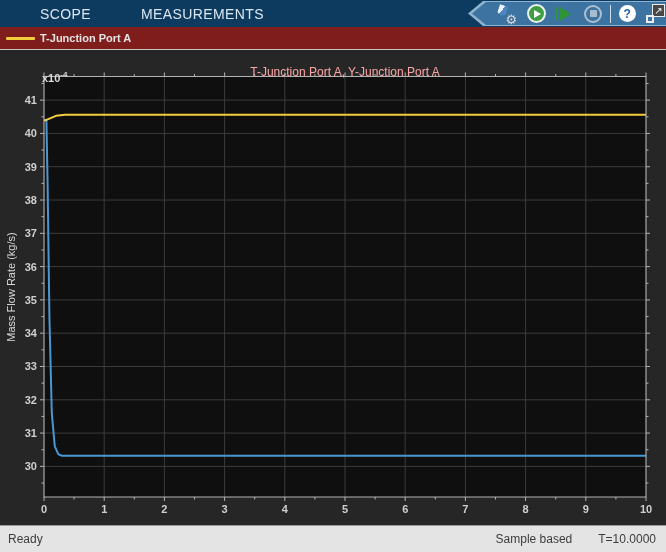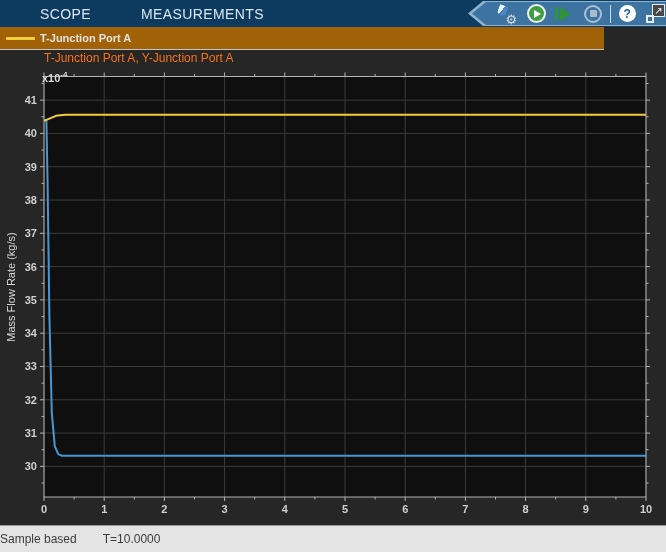--- a/index.html
+++ b/index.html
@@ -70,35 +70,35 @@
     position:absolute; right:0; top:0; width:13px; height:13px;
     background:#474747; border:1px solid #ececec;
     color:#ffffff; font-size:10px; line-height:11px; text-align:center;
   }
   .pop-small {
     position:absolute; left:0; bottom:0; width:8px; height:8px;
     border:2px solid #ececec; background:transparent;
   }
   
   .legendbar {
-    position:absolute; left:0; top:27px; width:604px; height:23px;
-    background:#a16207; display:flex; align-items:center;
+    position:absolute; left:0; top:27px; width:666px; height:23px;
+    background:#7f1d1d; display:flex; align-items:center;
     border-bottom:1px solid #c6c6c6;
   }
   .legend-item { display:flex; align-items:center; margin-left:6px; }
   .legend-line { width:29px; height:3px; border-radius:1px; }
   .legend-label { color:#e2e2e2; font-size:11px; font-weight:700; margin-left:5px; margin-right:68px; white-space:nowrap; }
   
   .chart {
     position:absolute; left:0; top:51px; width:666px; height:474px;
     background:#262626;
   }
   .chart-title {
-    position:absolute; left:44px; top:0; width:602px;
-    text-align:left; color:#f97316; font-size:12px;
+    position:absolute; left:44px; top:14px; width:602px;
+    text-align:center; color:#fca5a5; font-size:12px;
   }
   .multiplier {
     position:absolute; left:42px; top:19px; color:#d9d9d9;
     font-size:11px; font-weight:600;
   }
   .multiplier sup { font-size:8px; font-weight:700; }
   .ylabel {
     position:absolute; left:-94px; top:230px; width:210px;
     transform:rotate(-90deg); transform-origin:center;
     text-align:center; color:#d9d9d9; font-size:11px;
@@ -303,17 +303,18 @@
       <text x="37" y="119.72604908946953" fill="#cfcfcf" font-size="11px" font-weight="700" text-anchor="end" font-family="Liberation Sans, sans-serif">39</text>
       <text x="37" y="86.43230403800477" fill="#cfcfcf" font-size="11px" font-weight="700" text-anchor="end" font-family="Liberation Sans, sans-serif">40</text>
       <text x="37" y="53.138558986540005" fill="#cfcfcf" font-size="11px" font-weight="700" text-anchor="end" font-family="Liberation Sans, sans-serif">41</text>
       <polyline points="44.0,69.1 46.4,69.1 47.6,132.4 49.4,265.5 51.8,362.1 54.8,395.4 58.4,403.4 62.1,404.7 646.0,404.7" fill="none" stroke="#4a96d2" stroke-width="2" stroke-linejoin="round"></polyline>
       <polyline points="44.0,69.8 48.8,67.8 56.0,64.8 65.1,63.8 646.0,63.8" fill="none" stroke="#f2ce3e" stroke-width="2" stroke-linejoin="round"></polyline>
       <rect x="44" y="25.5" width="602" height="420.5" fill="none" stroke="#b3b3b3" stroke-width="1"></rect>
     </svg>
 </div>
 
 <div class="statusbar">
+  <span class="status-left">Ready</span>
   <span class="status-right">
     <span>Sample based</span>
     <span>T=10.0000</span>
   </span>
 </div>
 
 </body></html>

